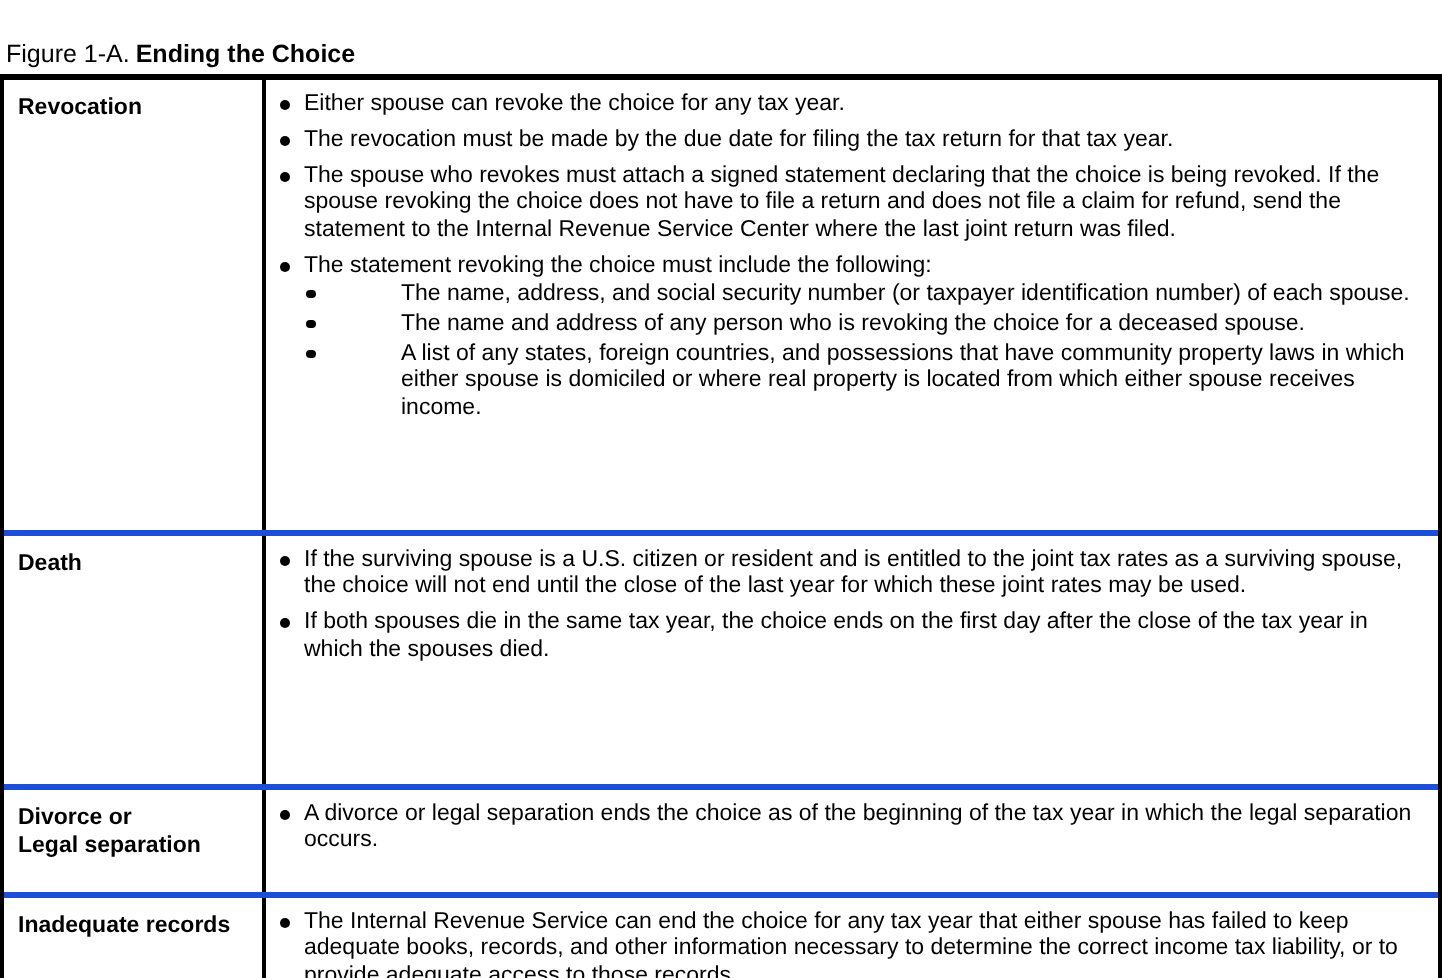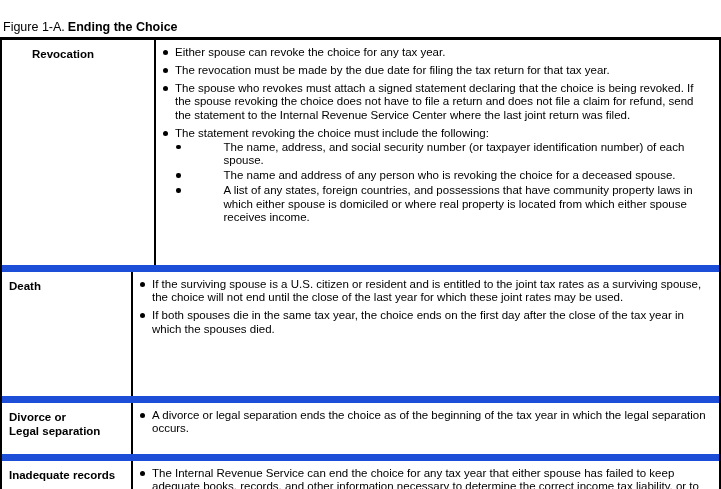--- a/index.html
+++ b/index.html
@@ -32,23 +32,23 @@
   .choice-table {
     width: 721px;
     box-sizing: border-box;
     border-top: 3px solid #000;
     border-bottom: 3px solid #000;
     border-left: 2px solid #000;
     border-right: 2px solid #000;
   }
   .row {
     display: flex;
-    border-top: 7px solid #1d4ed8;
+    border-top: 3px solid #1d4ed8;
   }
-  .row:first-child { border-top: none; padding-left: 23px; }
+  .row:first-child { border-top: none; }
   .row:nth-child(1) { min-height: 225px; }
   .row:nth-child(2) { min-height: 124px; }
   .row:nth-child(3) { min-height: 51px; }
   .row:nth-child(4) { min-height: 52px; }
   .label-cell {
     flex: 0 0 131px;
     width: 131px;
     box-sizing: border-box;
     border-right: 2px solid #000;
     font-weight: bold;

